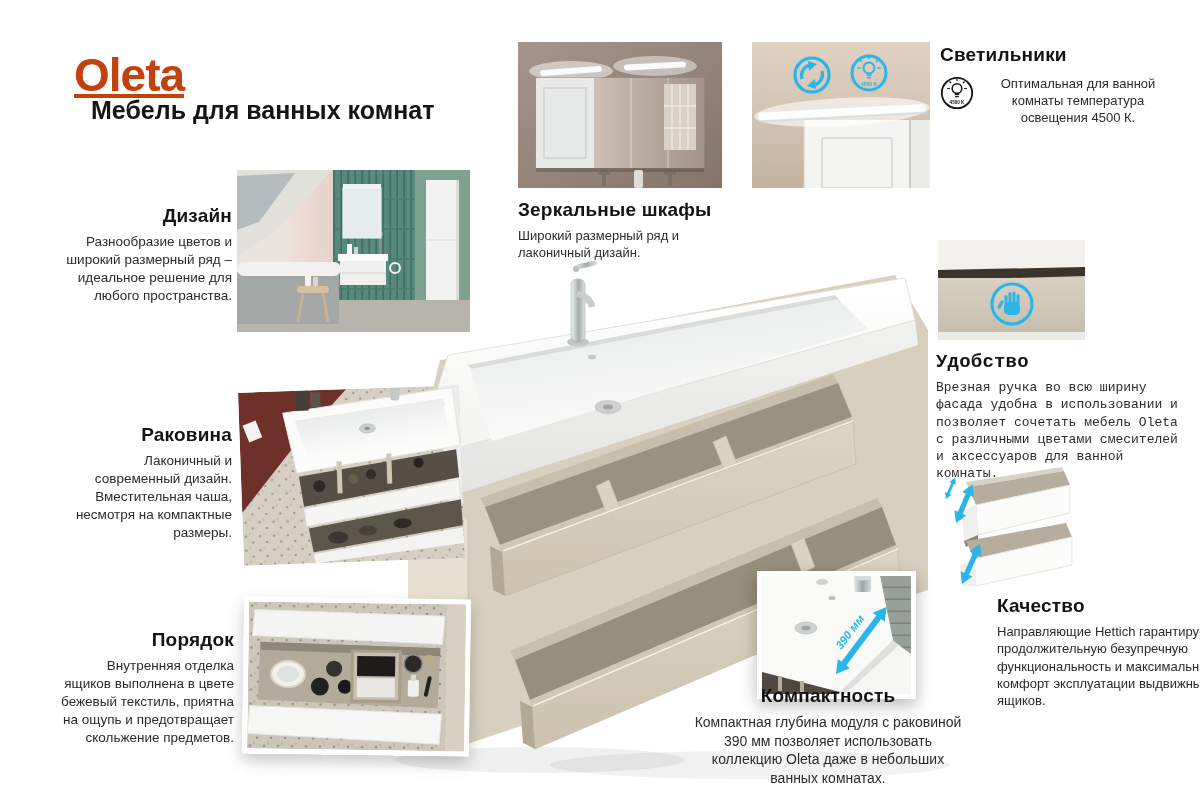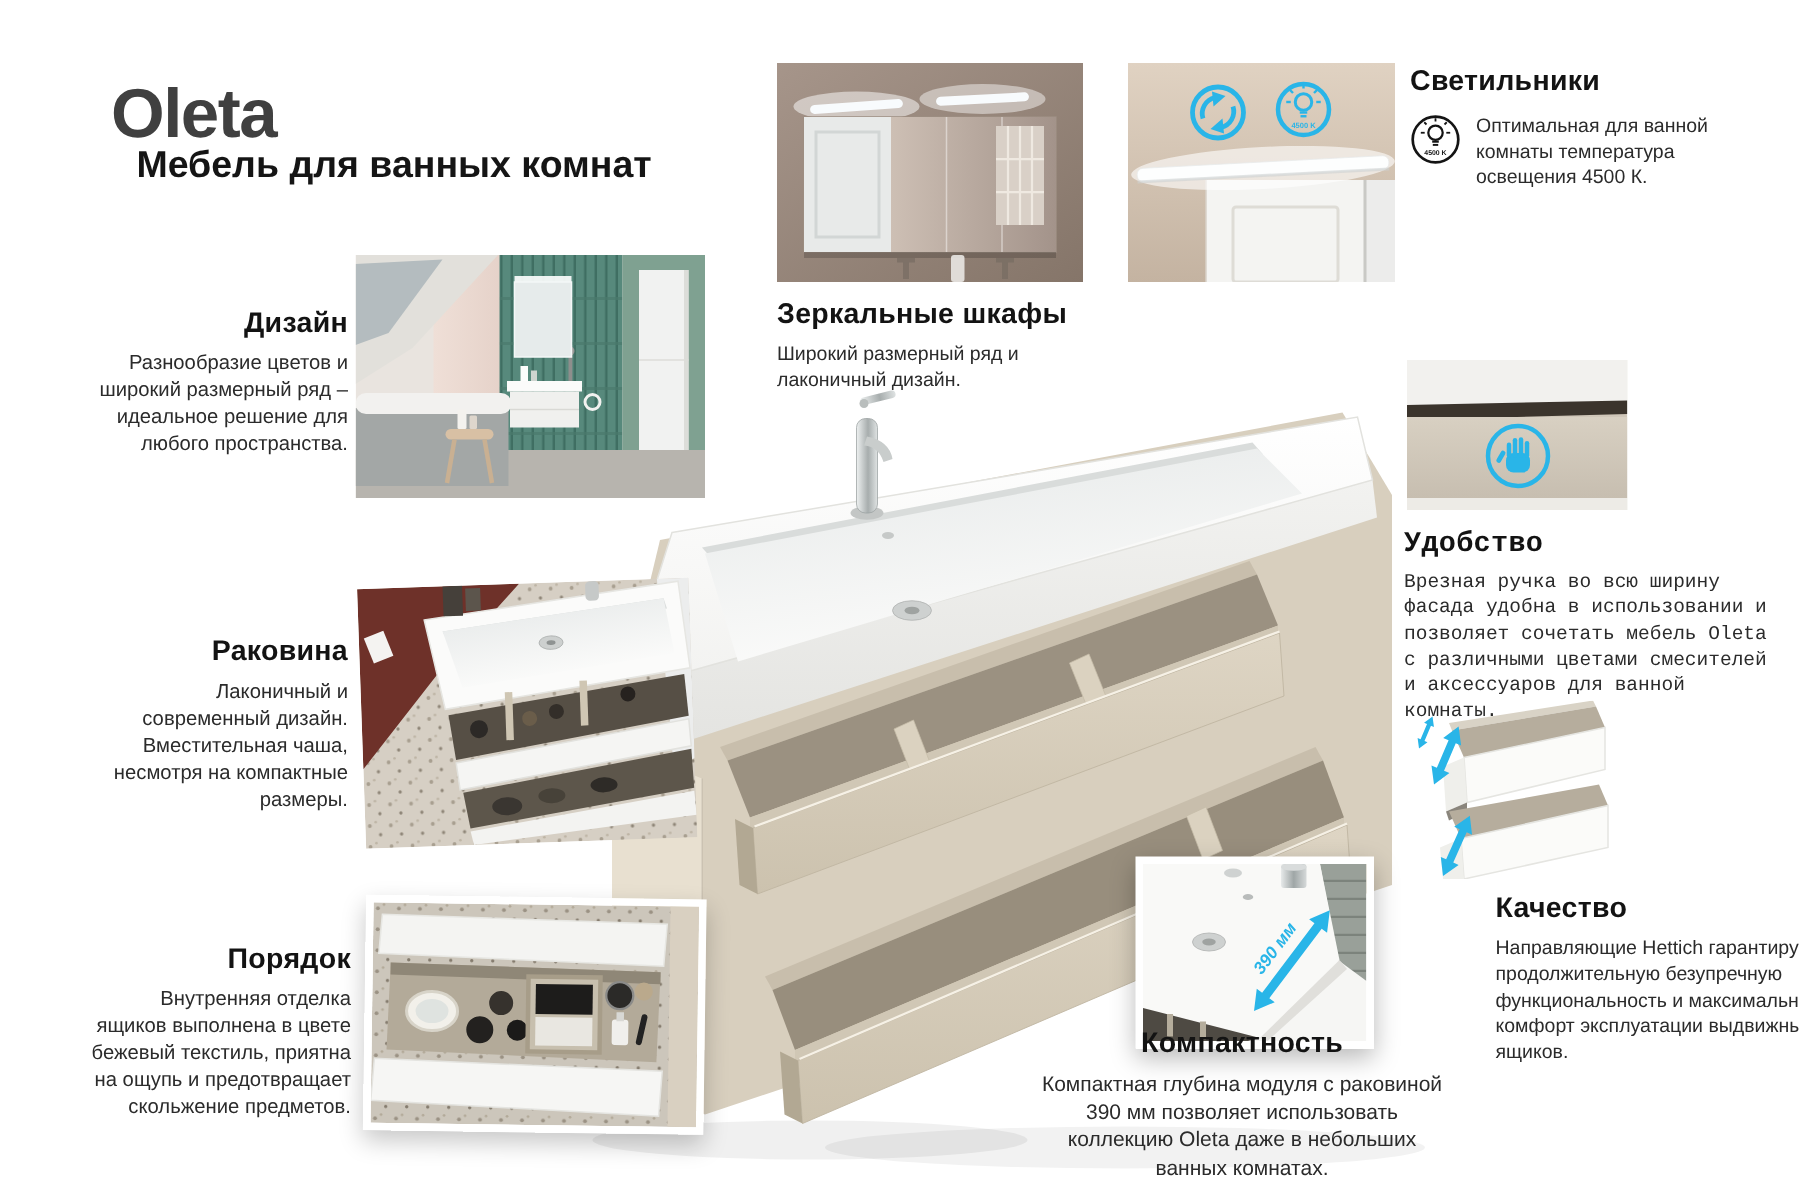--- a/index.html
+++ b/index.html
@@ -1,42 +1,42 @@
 <!DOCTYPE html>
 <html><head>
 <meta charset="utf-8">
 <style>
   html,body{margin:0;padding:0;background:#fff;}
   .page{position:relative;width:1200px;height:800px;background:#ffffff;
         font-family:"Liberation Sans",sans-serif;color:#262626;overflow:hidden;}
   .abs{position:absolute;}
   h3{font-size:19px;font-weight:700;color:#131313;margin:0 0 6px 0;letter-spacing:.2px;}
   p{margin:0;font-size:13.5px;line-height:1.33;color:#2b2b2b;}
-  .brand{left:74px;top:48px;font-size:46px;font-weight:700;color:#404040;letter-spacing:-1px;}
+  .brand{left:74px;top:48px;font-size:46px;font-weight:700;color:#c2410c;letter-spacing:-1px;text-decoration:underline;}
   .subtitle{left:91px;top:96px;font-size:25px;font-weight:700;color:#151515;}
   .feature{width:176px;text-align:right;z-index:4;}
   .f1{left:56px;top:205px;} .f2{left:56px;top:424px;} .f3{left:58px;top:629px;}
   .photo{z-index:2;overflow:hidden;}
   .photo svg{display:block;}
   .photo-design{left:237px;top:170px;width:233px;height:162px;}
   .photo-sink{left:241px;top:389px;width:221px;height:173px;transform:rotate(-2deg);}
   .photo-order{left:243px;top:598px;width:217px;height:147px;transform:rotate(0.8deg);
                border:5px solid #fff;box-shadow:0 7px 16px rgba(0,0,0,.22);}
   .photo-mirror{left:518px;top:42px;width:204px;height:146px;}
   .photo-light{left:752px;top:42px;width:178px;height:146px;}
   .photo-handle{left:938px;top:240px;width:147px;height:100px;}
   .photo-quality{left:938px;top:467px;width:143px;height:119px;}
   .photo-compact{left:757px;top:571px;width:149px;height:118px;z-index:3;
                  border:5px solid #fff;box-shadow:0 6px 16px rgba(0,0,0,.28);}
   .mirror-text{left:518px;top:199px;width:224px;z-index:4;}
   .mirror-text p{font-size:13px;}
   .lights{left:940px;top:44px;width:232px;z-index:4;}
   .lights h3{margin-bottom:10px;}
   .light-item{display:flex;gap:10px;margin-bottom:16px;align-items:flex-start;}
-  .light-item p{font-size:13px;line-height:1.3;}
+  .light-item p{font-size:13px;line-height:1.3;text-align:center;}
   .light-item .bicon{flex:0 0 34px;}
   .rightsec{width:255px;z-index:4;}
   .rightsec p{font-size:13px;}
   .r1{left:936px;top:351px;font-family:Liberation Mono, monospace;} .r2{left:980px;top:595px;margin-left:17px;}
   .compact-text{left:688px;top:685px;width:280px;text-align:center;z-index:5;}
   .compact-text p{font-size:14px;}
   .main-photo{left:390px;top:245px;width:560px;height:545px;z-index:1;}
 </style>
 </head>
 <body>

